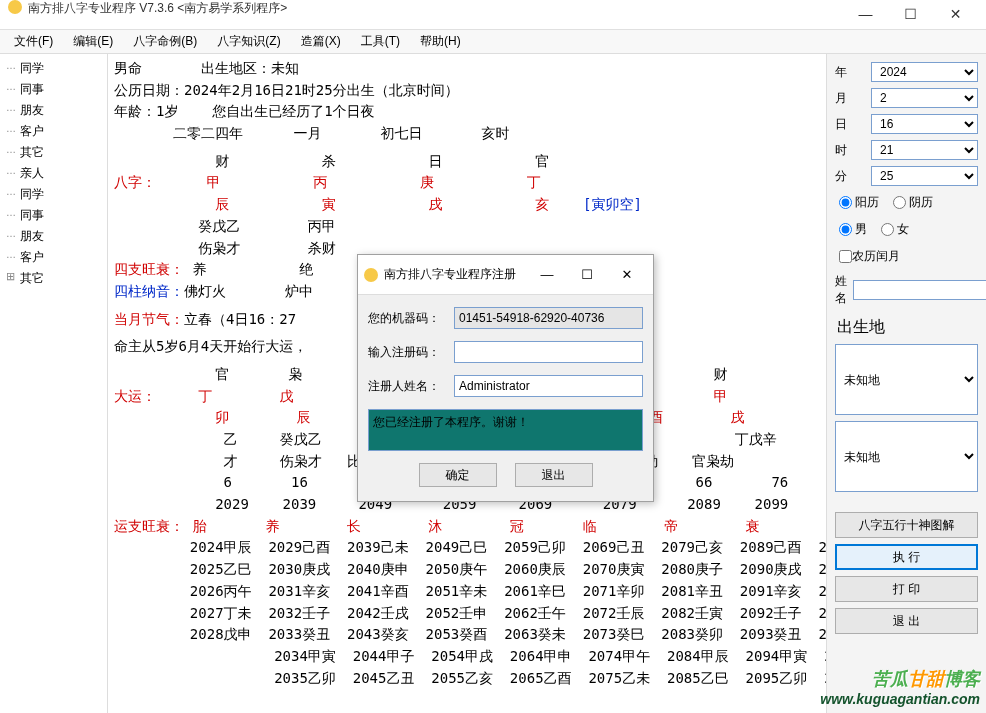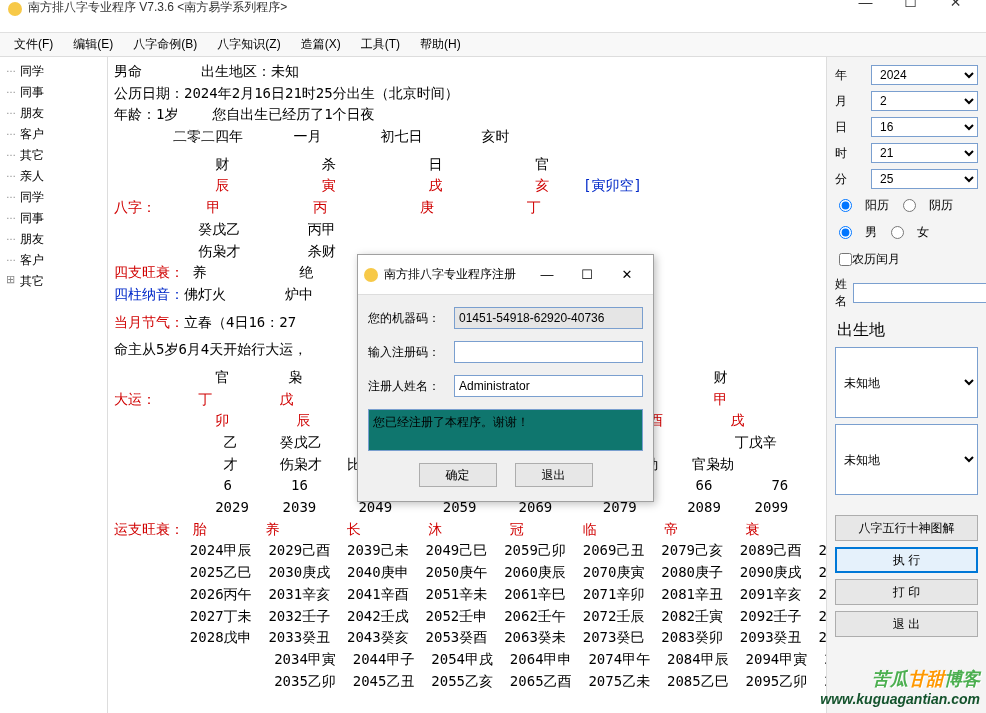--- a/index.html
+++ b/index.html
@@ -1,19 +1,19 @@
 <!DOCTYPE html>
 <html><head>
 <meta charset="utf-8">
 <style>
 * { box-sizing: border-box; margin: 0; padding: 0; }
 body { font-family: "Microsoft YaHei", SimSun, sans-serif; font-size: 12px; background: #fff; width: 986px; height: 713px; overflow: hidden; position: relative; }
 
 
-.titlebar { height: 30px; background: #fff; display: flex; align-items: flex-end; padding: 16px 8px; border-bottom: 1px solid #e0e0e0; }
+.titlebar { height: 30px; background: #fff; display: flex; align-items: flex-start; padding: 0 8px; border-bottom: 1px solid #e0e0e0; }
 .titlebar .icon { width: 14px; height: 14px; background: #f7c948; border-radius: 50%; margin-right: 6px; }
 .titlebar .title { flex: 1; font-size: 12px; color: #333; }
 .titlebar .winbtns { display: flex; }
 .titlebar .winbtn { width: 45px; height: 28px; display: flex; align-items: center; justify-content: center; font-size: 14px; color: #333; }
 
 
 .menubar { height: 24px; display: flex; align-items: center; padding: 0 4px; border-bottom: 1px solid #ddd; background: #f8f8f8; }
 .menubar .mitem { padding: 3px 10px; font-size: 12px; }
 
 
@@ -26,21 +26,21 @@
 .content { flex: 1; padding: 4px 6px; background: #fff; font-size: 14px; line-height: 1.55; overflow: hidden; }
 .content .line { white-space: pre; font-family: SimSun, monospace; }
 .red { color: #d00000; }
 .blue { color: #0028c8; }
 
 .rightpanel { width: 160px; border-left: 1px solid #ddd; padding: 8px 8px 4px; background: #f4f4f4; display: flex; flex-direction: column; gap: 6px; }
 .rightpanel .row { display: flex; align-items: center; gap: 6px; }
 .rightpanel .row label { width: 30px; text-align: left; font-size: 12px; }
 .rightpanel select, .rightpanel input[type=text] { flex: 1; font-size: 12px; height: 20px; border: 1px solid #7a9fcf; background: #fff; padding: 0 4px; }
 .rightpanel .radios { display: flex; gap: 14px; padding: 2px 4px; font-size: 12px; }
-.rightpanel .radios label { display: flex; align-items: center; gap: 13px; width: auto; }
+.rightpanel .radios label { display: flex; align-items: center; gap: 3px; width: auto; }
 .rightpanel .chk { display: flex; align-items: center; gap: 0; padding: 2px 4px; font-size: 12px; }
 .rightpanel .lbl-only { font-size: 16px; padding: 4px 2px 0; }
 .rightpanel button { height: 26px; font-size: 12px; border: 1px solid #adadad; background: #e7e7e7; }
 .rightpanel button.primary { border: 2px solid #0078d7; background: #e5f1fb; }
 .rightpanel .spacer { flex: 1; }
 
 
 .dialog { position: absolute; left: 357px; top: 254px; width: 297px; background: #f0f0f0; border: 1px solid #a0a0a0; box-shadow: 2px 2px 8px rgba(0,0,0,.25); font-size: 12px; }
 .dialog .dtitle { height: 40px; background: #fff; display: flex; align-items: center; padding: 0 6px; border-bottom: 1px solid #ddd; }
 .dialog .dtitle .dicon { width: 14px; height: 14px; background: #f7c948; border-radius: 50%; margin-right: 6px; }
@@ -100,22 +100,22 @@
     <div class="tnode plus">其它</div>
   </div>
 
   <div class="content">
     <div class="line">男命       出生地区：未知</div>
     <div class="line">公历日期：2024年2月16日21时25分出生（北京时间）</div>
     <div class="line">年龄：1岁    您自出生已经历了1个日夜</div>
     <div class="line">       二零二四年      一月       初七日       亥时</div>
     <div style="height:6px"></div>
     <div class="line">            财           杀           日           官</div>
+    <div class="line"><span class="red">八字：</span><span class="red">      甲           丙           庚           丁</span></div>
     <div class="line"><span class="red">            辰           寅           戌           亥</span><span class="blue">    [寅卯空]</span></div>
-    <div class="line"><span class="red">八字：</span><span class="red">      甲           丙           庚           丁</span></div>
     <div class="line">          癸戊乙        丙甲</div>
     <div class="line">          伤枭才        杀财</div>
     <div class="line"><span class="red">四支旺衰：</span><span> 养           绝</span></div>
     <div class="line"><span class="blue">四柱纳音：</span><span>佛灯火       炉中</span></div>
     <div style="height:6px"></div>
     <div class="line"><span class="red">当月节气：</span><span>立春（4日16：27</span></div>
     <div style="height:6px"></div>
     <div class="line">命主从5岁6月4天开始行大运，</div>
     <div style="height:6px"></div>
     <div class="line"><span>            官       枭</span><span style="display:inline-block;width:330px"></span><span> 劫       财</span></div>

